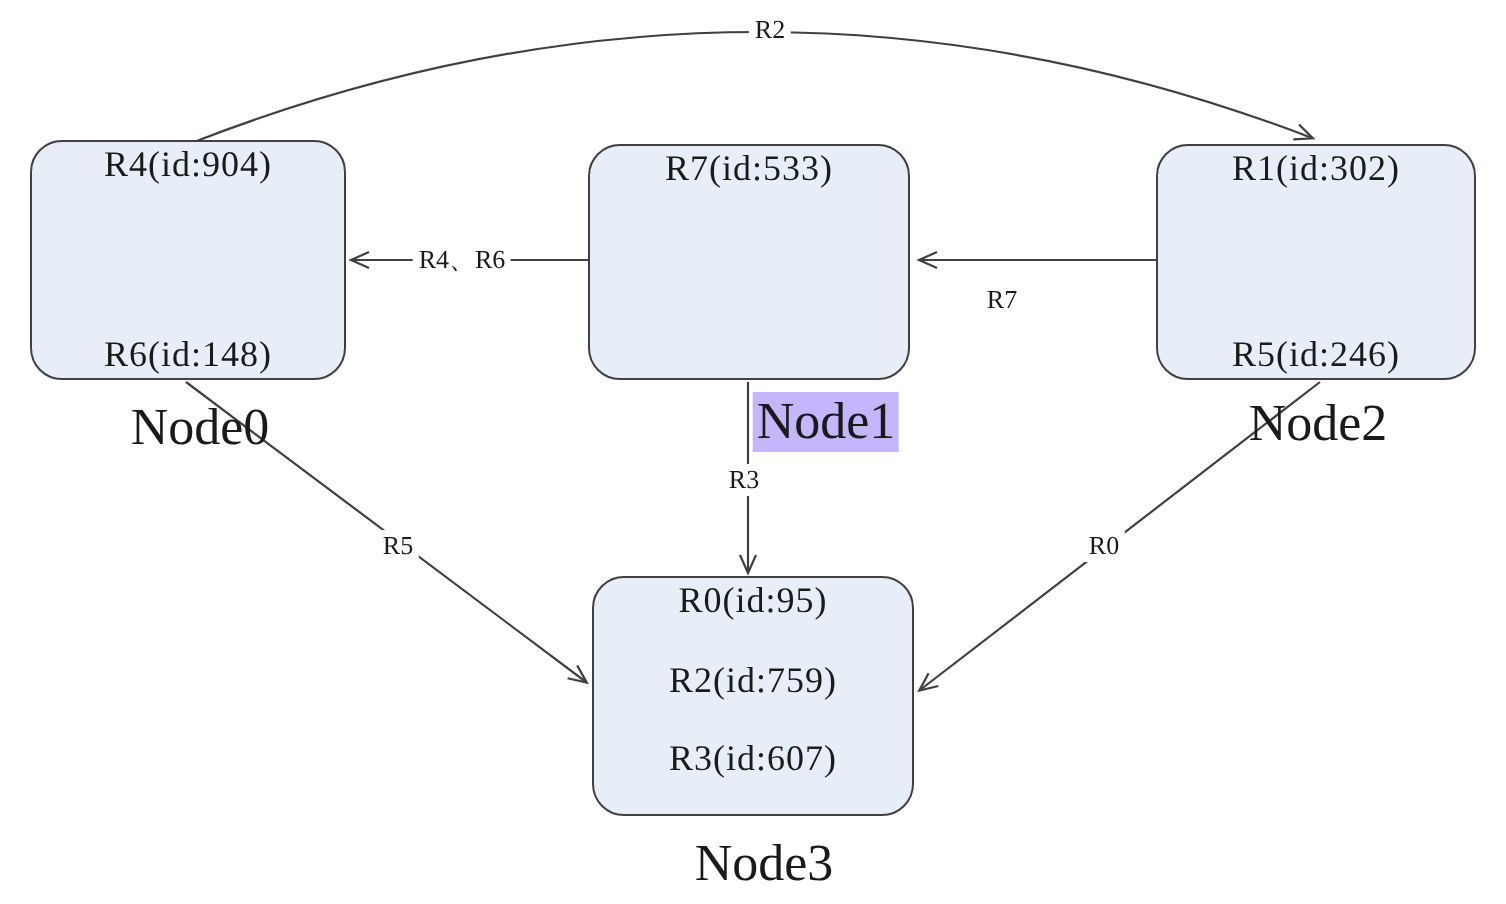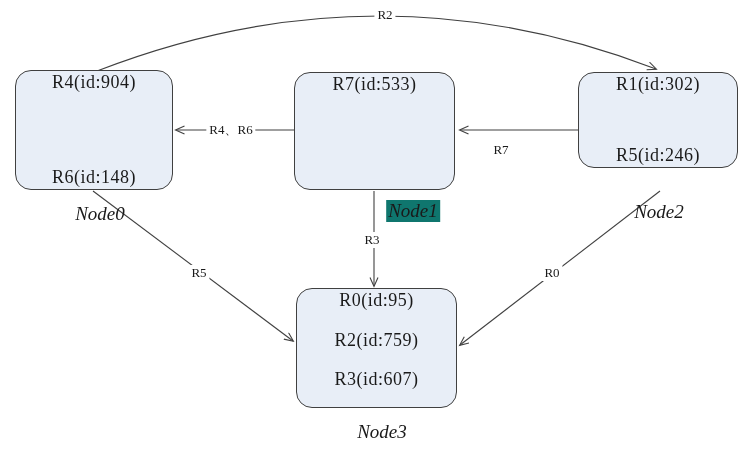--- a/index.html
+++ b/index.html
@@ -3,21 +3,21 @@
 <meta charset="utf-8">
 <style>
   html,body{margin:0;padding:0;background:#ffffff;width:753px;height:452px;overflow:hidden;}
   .canvas{position:relative;width:753px;height:452px;background:#ffffff;
           font-family:"Liberation Serif","DejaVu Serif",serif;color:#1a1a1a;}
   svg.edges{position:absolute;left:0;top:0;pointer-events:none;}
   .node{position:absolute;background:#e8eef7;border:1px solid #404040;border-radius:16px;
         display:flex;flex-direction:column;justify-content:space-between;align-items:center;
         box-sizing:border-box;}
   .route{font-size:18px;line-height:23px;white-space:nowrap;letter-spacing:0.5px;}
-  .node-label{position:absolute;transform:translate(-50%,-50%);font-size:19px;white-space:nowrap;font-style:italic;}
+  .node-label{position:absolute;transform:translate(-50%,-50%);font-size:26px;white-space:nowrap;}
   .edge-label{position:absolute;transform:translate(-50%,-50%);font-size:13px;white-space:nowrap;
               background:#ffffff;padding:0 3px;}
   #node1,#node3{padding-bottom:16px;}
 </style>
 </head>
 <body>
 
 <div class="canvas">
 
   <svg class="edges" width="753" height="452" viewBox="0 0 753 452">
@@ -36,33 +36,33 @@
 
   <div class="node" id="node0" style="left:15px;top:70px;width:158px;height:120px;">
     <div class="route">R4(id:904)</div>
     <div class="route">R6(id:148)</div>
   </div>
 
   <div class="node" id="node1" style="left:294px;top:72px;width:161px;height:118px;">
     <div class="route">R7(id:533)</div>
   </div>
 
-  <div class="node" id="node2" style="left:578px;top:72px;width:160px;height:96px;">
+  <div class="node" id="node2" style="left:578px;top:72px;width:160px;height:118px;">
     <div class="route">R1(id:302)</div>
     <div class="route">R5(id:246)</div>
   </div>
 
   <div class="node" id="node3" style="left:296px;top:288px;width:161px;height:120px;">
     <div class="route">R0(id:95)</div>
     <div class="route">R2(id:759)</div>
     <div class="route">R3(id:607)</div>
   </div>
 
   <div class="node-label" style="left:100px;top:214px;">Node0</div>
-  <div class="node-label" style="left:413px;top:211px;background:#0f766e;padding:0 2px;">Node1</div>
+  <div class="node-label" style="left:413px;top:211px;background:#c4b5fd;padding:0 2px;">Node1</div>
   <div class="node-label" style="left:659px;top:212px;">Node2</div>
   <div class="node-label" style="left:382px;top:432px;text-align:center;">Node3</div>
 
   <div class="edge-label" style="left:385px;top:15px;">R2</div>
   <div class="edge-label" style="left:231px;top:130px;">R4、R6</div>
   <div class="edge-label" style="left:501px;top:130px;margin-top:20px;">R7</div>
   <div class="edge-label" style="left:372px;top:240px;">R3</div>
   <div class="edge-label" style="left:199px;top:273px;">R5</div>
   <div class="edge-label" style="left:552px;top:273px;">R0</div>
 

